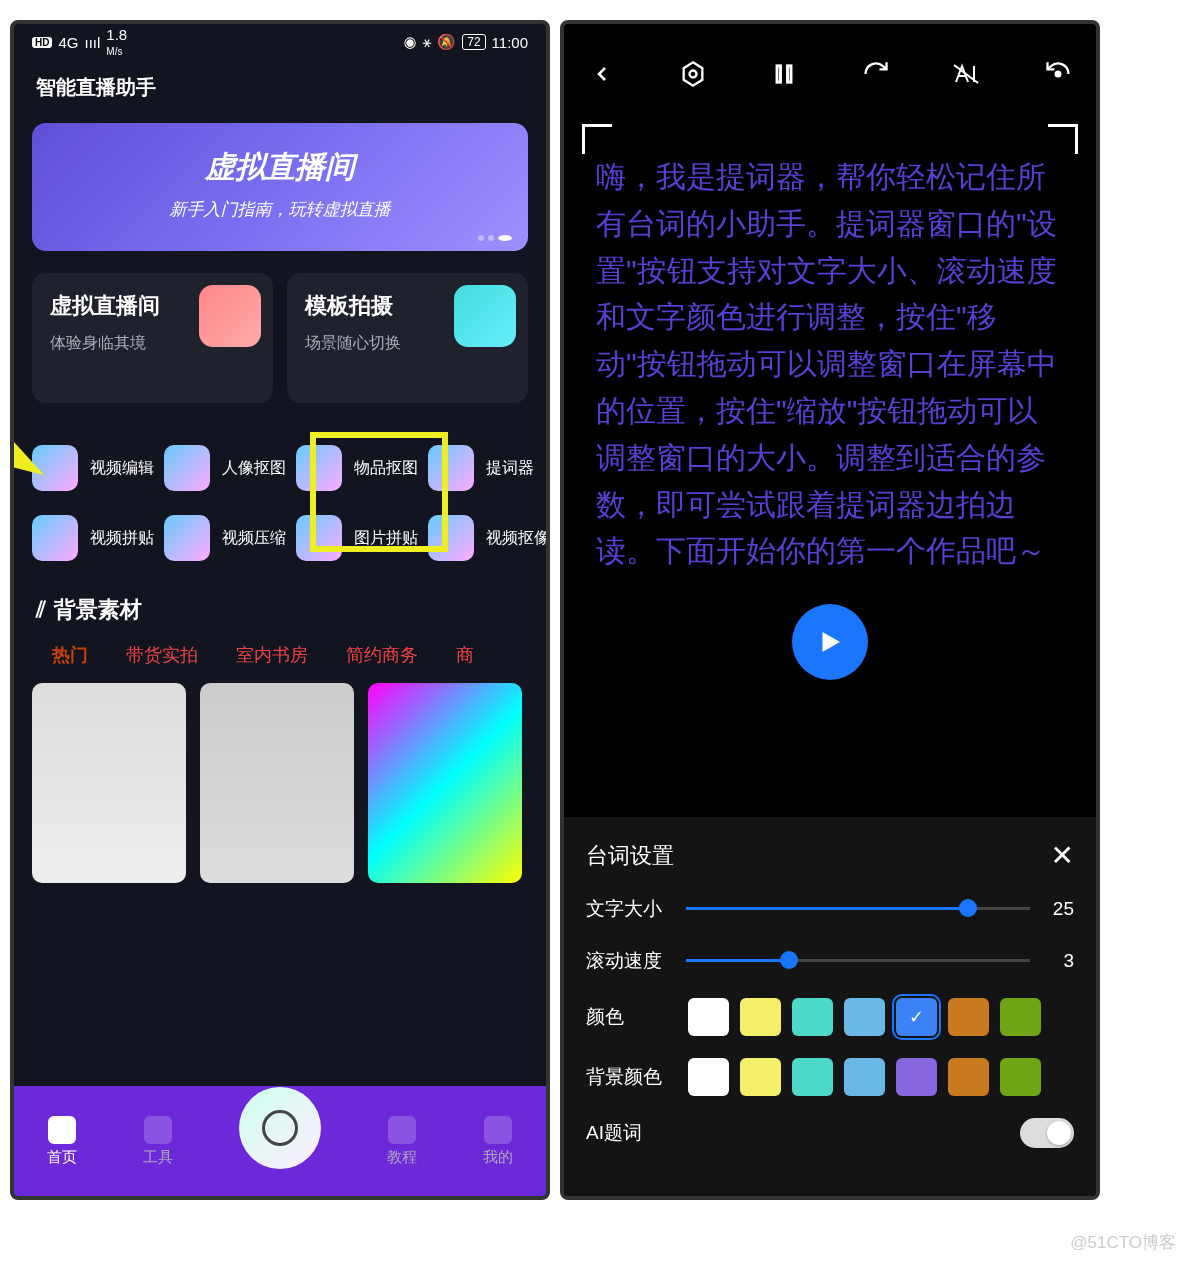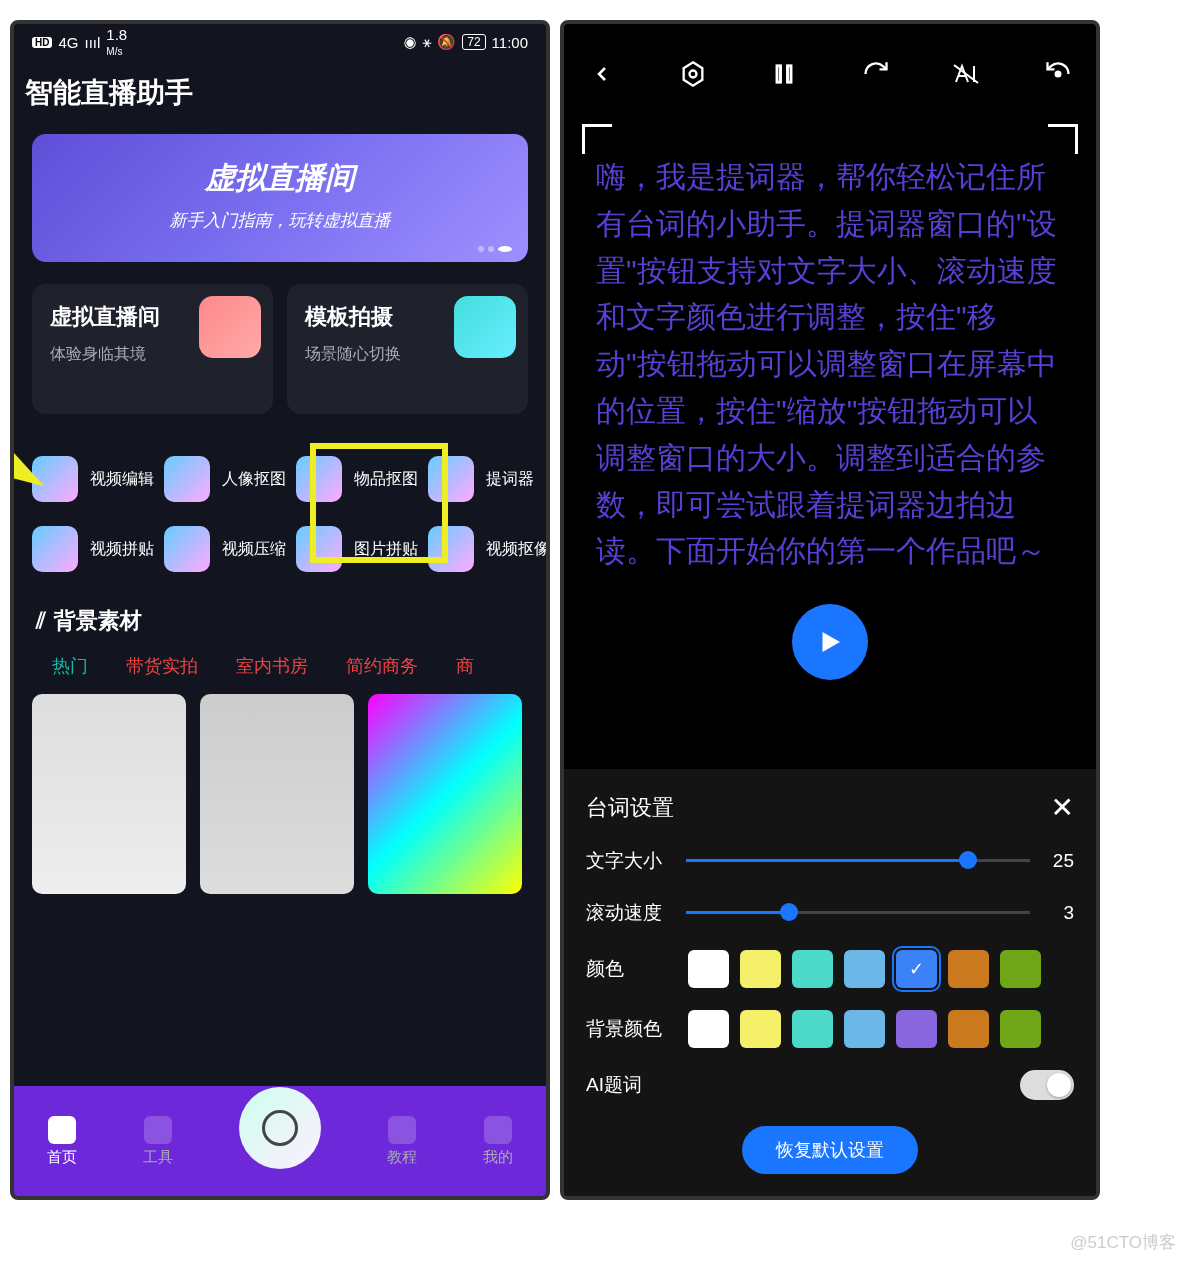--- a/index.html
+++ b/index.html
@@ -3,21 +3,21 @@
 <meta charset="utf-8">
 <style>
 *{margin:0;padding:0;box-sizing:border-box;font-family:-apple-system,BlinkMacSystemFont,"Segoe UI",sans-serif}
 body{background:#fff;width:1184px;height:1262px;display:flex;position:relative}
 .phone{width:540px;height:1180px;background:#12141f;color:#fff;position:relative;overflow:hidden;border:4px solid #333;border-radius:8px}
 .phone-left{margin:20px 0 0 10px}
 .phone-right{margin:20px 0 0 10px;background:#000}
 .statusbar{display:flex;justify-content:space-between;padding:10px 18px;font-size:15px;height:36px}
 .sb-left,.sb-right{display:flex;align-items:center;gap:6px}
 .hd-badge{background:#fff;color:#000;border-radius:3px;padding:0 3px;font-size:10px;font-weight:bold}
-.page-title{font-size:28px;font-weight:bold;padding:14px 11px}
+.page-title{font-size:20px;font-weight:bold;padding:14px 22px}
 .banner{margin:8px 18px;height:128px;background:linear-gradient(135deg,#5f4fd8 0%,#7a6ff0 50%,#9f8fff 100%);border-radius:14px;position:relative;padding:18px 22px;overflow:hidden}
 .banner-title{font-size:30px;font-weight:bold;font-style:italic;color:#fff;text-align:center;margin-top:6px}
 .banner-sub{font-size:17px;font-style:italic;color:#fff;text-align:center;margin-top:10px}
 .banner-dots{position:absolute;bottom:10px;right:16px;display:flex;gap:4px}
 .dot{width:6px;height:6px;border-radius:50%;background:rgba(255,255,255,.4)}
 .dot.active{width:14px;background:#fff}
 .card-row{display:flex;gap:14px;padding:14px 18px}
 .card{flex:1;height:130px;background:rgba(255,255,255,.06);border-radius:14px;padding:18px;position:relative}
 .card-title{font-size:22px;font-weight:bold}
 .card-sub{font-size:16px;color:#aab;margin-top:12px}
@@ -26,21 +26,21 @@
 .ic-teal{background:linear-gradient(135deg,#4dd,#6ef)}
 .tools{padding:28px 18px 10px;display:grid;grid-template-columns:repeat(5,1fr);gap:24px 10px;position:relative}
 .tool{display:flex;flex-direction:row;align-items:center;gap:12px}
 .tool-ic{width:46px;height:46px;border-radius:10px;background:linear-gradient(135deg,#6cf,#faf)}
 .tool-label{font-size:16px;color:#fff;white-space:nowrap}
 .hi-box{position:absolute;top:15px;left:296px;width:138px;height:120px;border:6px solid #eeee22;pointer-events:none}
 .arrow{position:absolute;top:-28px;left:-110px}
 .section-head{display:flex;align-items:center;gap:8px;padding:24px 22px 10px;font-size:22px;font-weight:bold}
 .tabs{display:flex;gap:38px;padding:8px 38px 16px;font-size:18px;overflow:hidden}
 .tab{color:#ef4444;white-space:nowrap}
-.tab.active{color:#14b8a6;font-weight:normal}
+.tab.active{color:#c2410c;font-weight:bold}
 .mats{display:flex;gap:14px;padding:0 18px}
 .mat{width:154px;height:200px;border-radius:10px;flex-shrink:0}
 .mat1{background:linear-gradient(#ddd,#eee)}
 .mat2{background:linear-gradient(#ccc,#ddd)}
 .mat3{background:linear-gradient(135deg,#f0f,#0ff,#ff0)}
 .bottombar{position:absolute;bottom:0;left:0;right:0;height:110px;display:flex;justify-content:space-around;align-items:center;background:#6d28d9}
 .nav{display:flex;flex-direction:column;align-items:center;gap:4px;font-size:15px;color:#aab}
 .nav.active{color:#fff}
 .nav-ic{width:28px;height:28px;border-radius:6px;background:rgba(255,255,255,.2)}
 .nav.active .nav-ic{background:#fff}
@@ -316,17 +316,16 @@
           <div class="swatch" style="background: rgb(201, 122, 30);"></div>
           <div class="swatch" style="background: rgb(111, 166, 23);"></div>
         </div>
     </div>
 
     <div class="ai-row">
       <div class="slider-label">AI题词</div>
       <div class="toggle"></div>
     </div>
 
-    <button class="reset-btn">恢复默认设置</button>
   </div>
 </div>
 
 <div class="watermark">@51CTO博客</div>
 
 </body></html>

